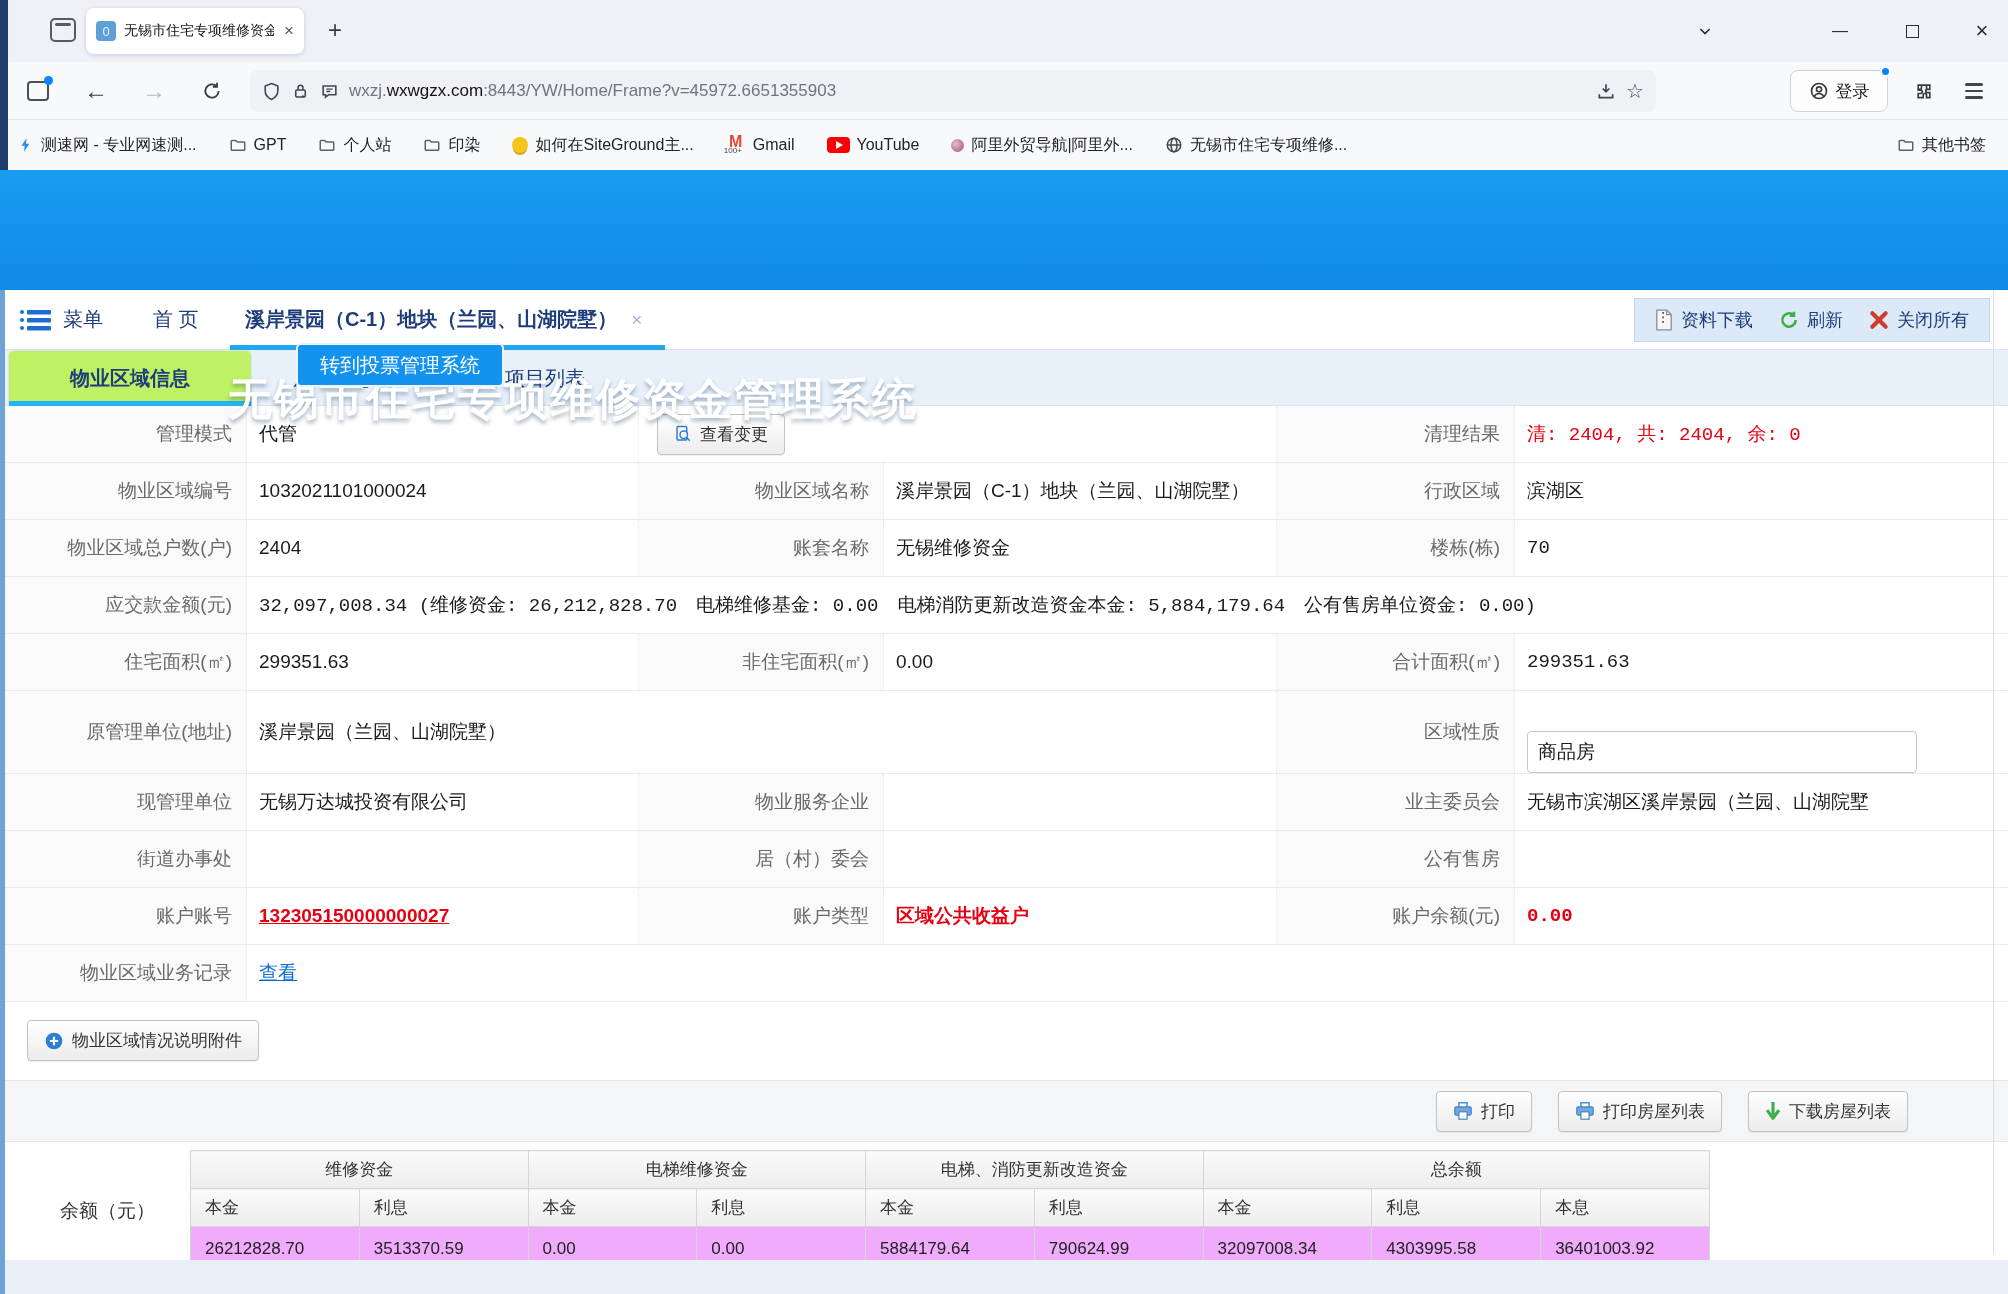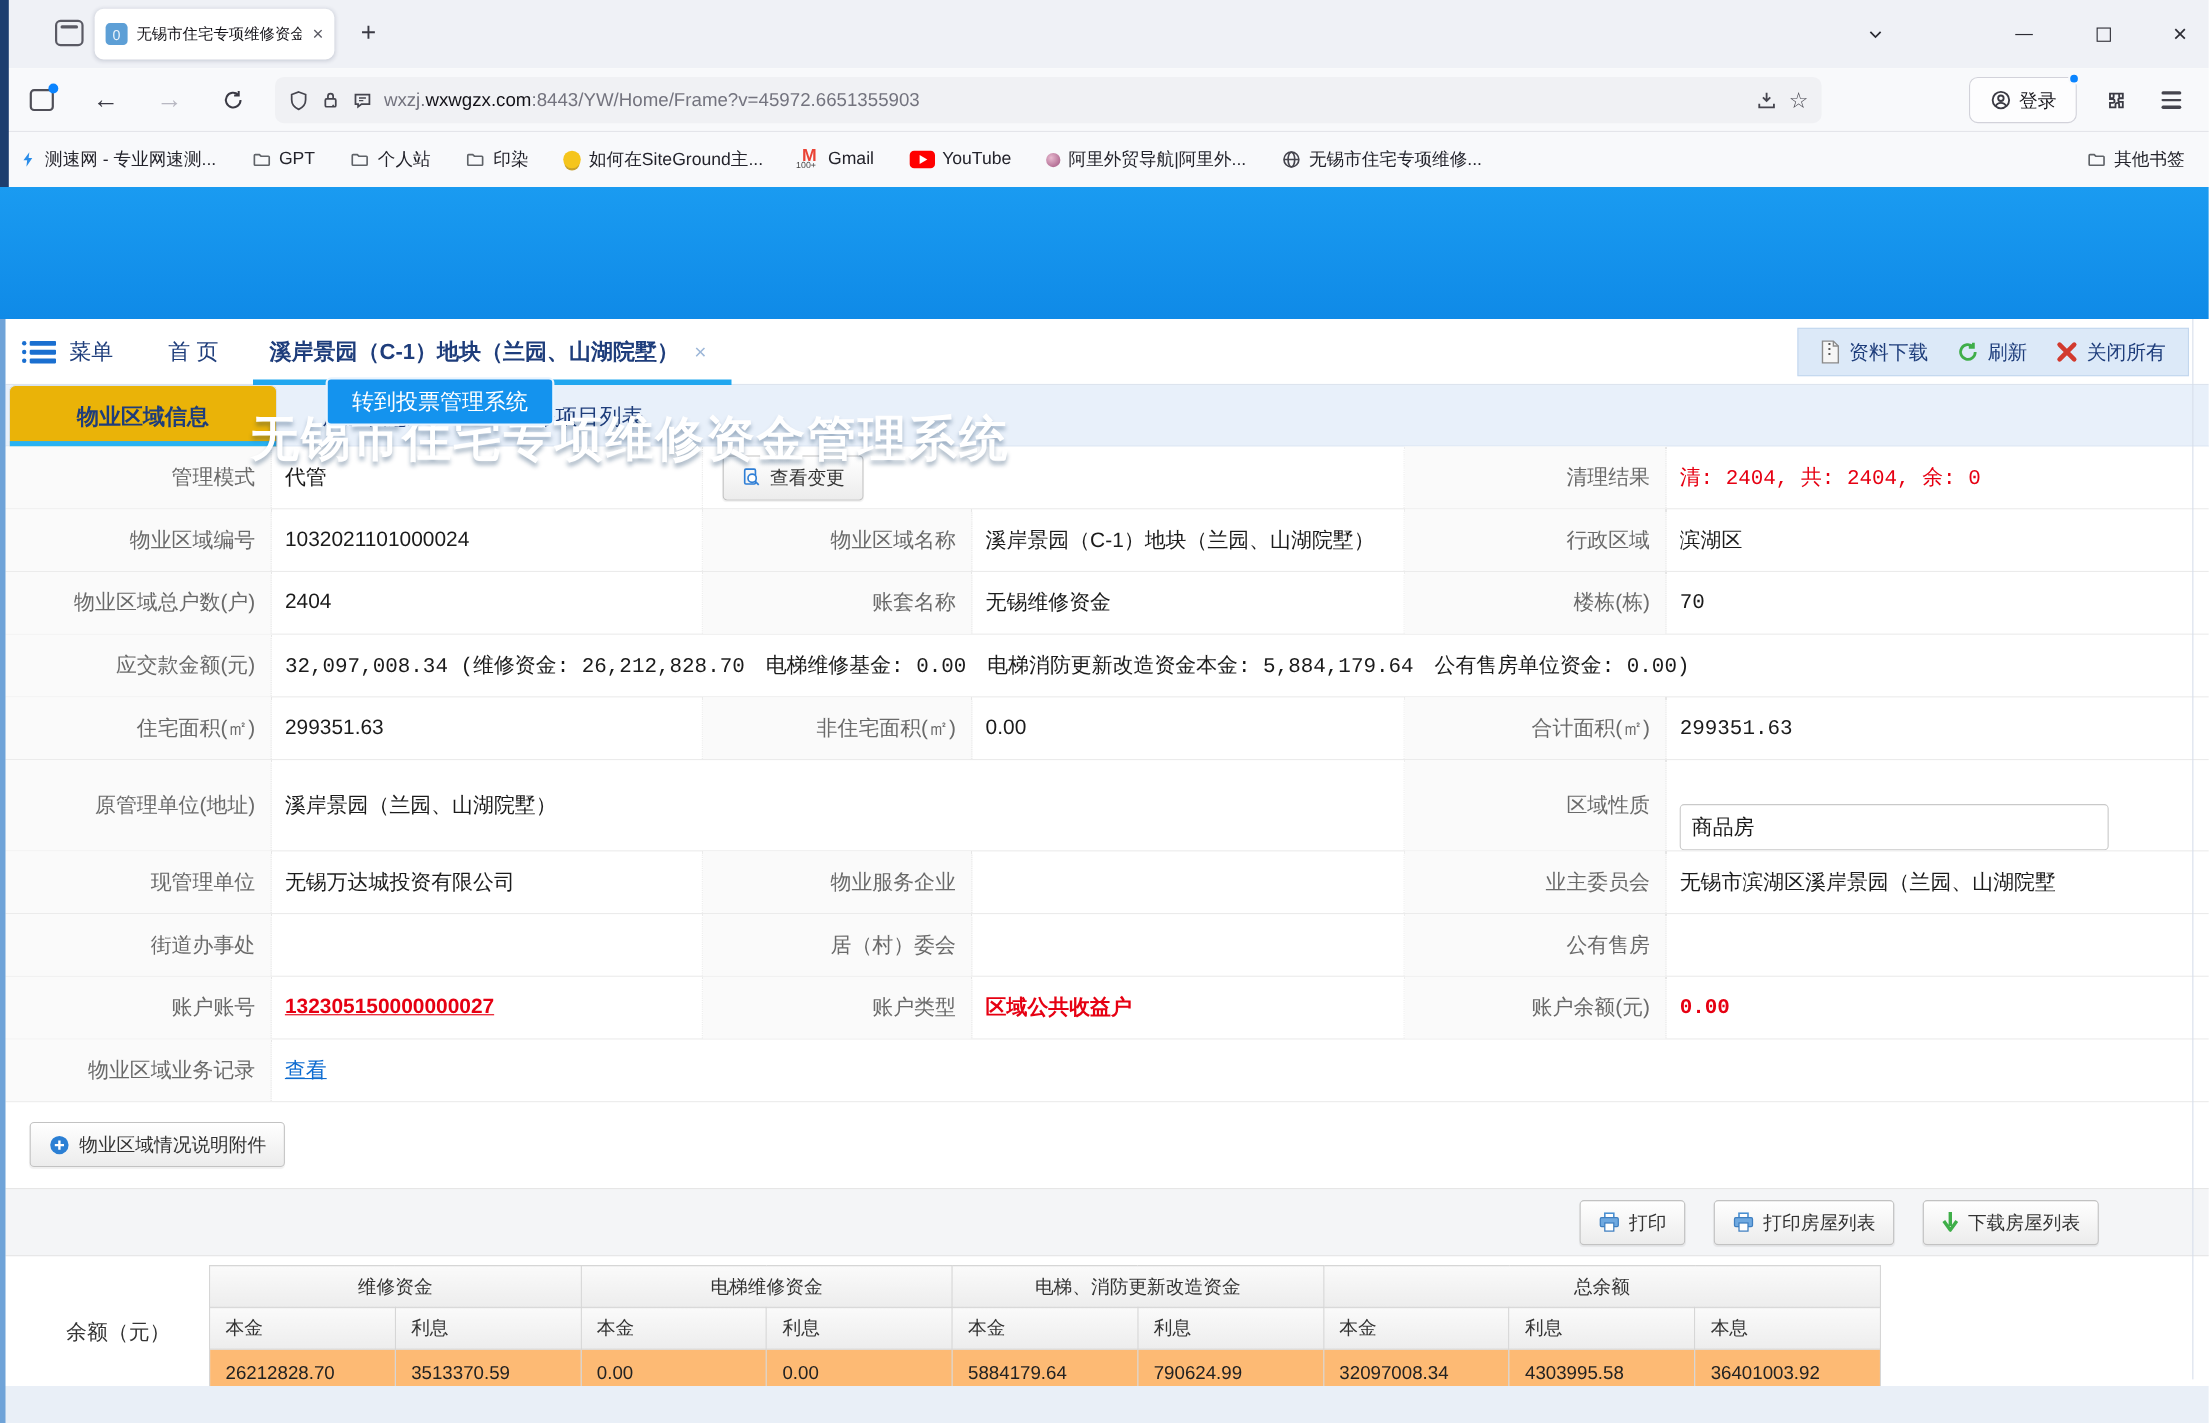--- a/index.html
+++ b/index.html
@@ -67,21 +67,21 @@
   .mb-item { position:absolute; top:16px; font-size:20px; color:#1e3d7b; white-space:nowrap; }
   .doc-tab { font-weight:bold; }
   .doc-tab .x { color:#9db7d8; font-weight:normal; font-size:19px; margin-left:14px; }
   .mb-underline { position:absolute; left:225px; top:55px; width:435px; height:5px; background:#21a7ef; }
   .mb-tools { position:absolute; right:18px; top:8px; height:44px; background:#dce9f8; border:1px solid #c3d7ee;
     display:flex; align-items:center; gap:26px; padding:0 20px; font-size:18px; color:#1e3d7b; }
   .tool { display:flex; align-items:center; gap:8px; }
 
   
   .subtabs { position:absolute; left:5px; top:350px; width:2003px; height:56px; background:#e8f0fa; border-bottom:1px solid #d9e4f2; }
-  .stab-active { position:absolute; left:3px; top:0; width:244px; height:56px; background:#eab308; border:1px solid #d9e4f2;
+  .stab-active { position:absolute; left:3px; top:0; width:244px; height:56px; background:#bef264; border:1px solid #d9e4f2;
     border-bottom:none; border-radius:6px 6px 0 0; display:flex; align-items:center; justify-content:center;
     font-size:20px; font-weight:bold; color:#1e3d7b; }
   .stab-active::after { content:""; position:absolute; left:0; right:0; bottom:0; height:5px; background:#29b2f2; }
   .stab { position:absolute; top:15px; font-size:20px; color:#1e3d7b; }
 
   
   .content { position:absolute; left:5px; top:406px; width:2003px; height:888px; background:#fff; }
   .frow { display:grid; grid-template-columns:242px 392px 245px 393px 238px 1fr; border-bottom:1px solid #ebebeb; }
   .frow > div { display:flex; align-items:center; font-size:19px; min-height:56px; overflow:hidden; white-space:nowrap; }
   .lbl { justify-content:flex-end; padding-right:14px; color:#6a6a6a; background:#fafafa; border-right:1px dotted #e6e6e6; }
@@ -99,21 +99,21 @@
   .band-actions { margin-top:12px; height:62px; background:#f4f5f7; border-top:1px solid #e6e6e6; border-bottom:1px solid #e6e6e6;
     display:flex; align-items:center; justify-content:flex-end; gap:26px; padding-right:100px; }
 
   
   .balance { position:relative; height:136px; margin-top:4px; }
   .bal-label { position:absolute; left:55px; top:52px; font-size:19px; color:#333; }
   table.bal { position:absolute; left:185px; top:4px; width:1520px; border-collapse:collapse; table-layout:fixed; }
   table.bal th, table.bal td { border:1px solid #d6d6d6; height:38px; font-size:17px; font-weight:normal; }
   table.bal th { background:linear-gradient(180deg,#fafafa,#ededed); color:#333; }
   th.grp { text-align:center; } th.sub { text-align:left; padding-left:14px; }
-  table.bal td { text-align:left; padding-left:14px; color:#222; height:44px; background:#fdba74; }
+  table.bal td { text-align:left; padding-left:14px; color:#222; height:44px; background:#f0abfc; }
 
   .page-bottom { position:absolute; left:0; top:1260px; width:2008px; height:34px; background:#e9eff7; }
   svg { display:block; }
 </style>
 </head>
 <body>
 
 <div class="window">
   <div class="edge-navy"></div>
   <div class="edge-blue"></div>

